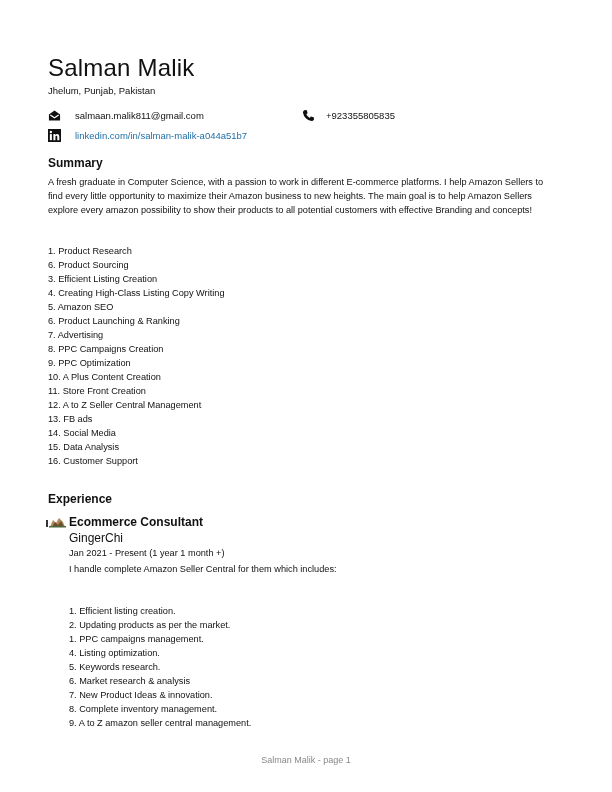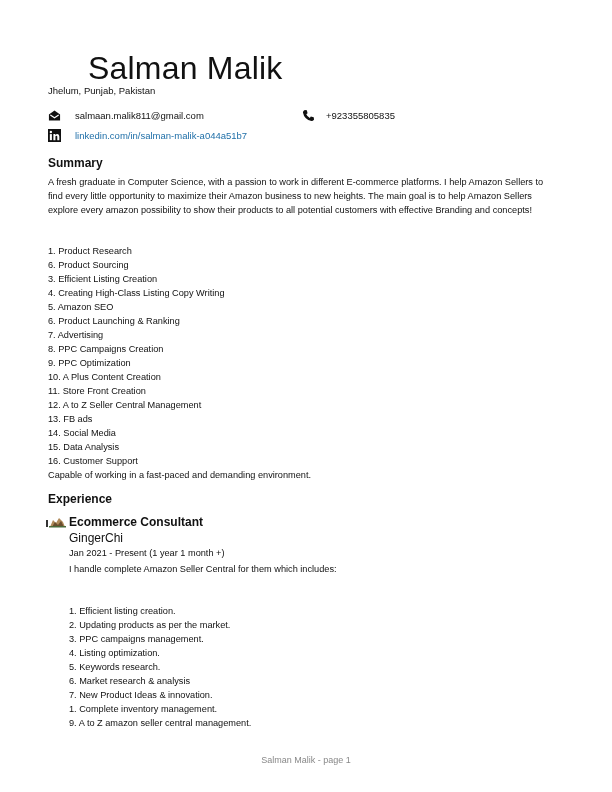--- a/index.html
+++ b/index.html
@@ -1,18 +1,18 @@
 <!DOCTYPE html>
 <html><head>
 <meta charset="utf-8">
 <style>
   html, body { margin:0; padding:0; background:#fff; }
   body { width:612px; height:792px; position:relative; font-family:"Liberation Sans", sans-serif; color:#111; overflow:hidden; }
   .page { position:absolute; left:0; top:0; width:612px; height:792px; }
-  .name { position:absolute; left:48px; top:53px; font-size:32px; font-weight:normal; letter-spacing:0.2px; color:#111; line-height:30px;margin-left:40px; }
+  .name { position:absolute; left:48px; top:53px; font-size:24px; font-weight:normal; letter-spacing:0.2px; color:#111; line-height:30px; }
   .location { position:absolute; left:48px; top:85px; font-size:9.5px; color:#111; }
   .contact-row { position:absolute; display:flex; align-items:center; font-size:9.5px; }
   .contact-row .ic { width:13px; height:13px; margin-right:14px; display:inline-block; }
   .link { color:#1f6fa8; }
   .section-title { position:absolute; left:48px; font-size:12px; font-weight:bold; color:#111; }
   .para { position:absolute; left:48px; width:510px; font-size:9.2px; line-height:14px; color:#111; }
   .list { position:absolute; left:48px; font-size:9.2px; line-height:14px; margin:0; padding:0; list-style:none; }
   .list li { margin:0; padding:0; }
   .job-title { position:absolute; left:69px; top:515px; font-size:12px; font-weight:bold; }
   .job-icon { position:absolute; left:46px; top:517px; width:20px; height:11px; }
@@ -68,43 +68,42 @@
     <li>7. Advertising</li>
     <li>8. PPC Campaigns Creation</li>
     <li>9. PPC Optimization</li>
     <li>10. A Plus Content Creation</li>
     <li>11. Store Front Creation</li>
     <li>12. A to Z Seller Central Management</li>
     <li>13. FB ads</li>
     <li>14. Social Media</li>
     <li>15. Data Analysis</li>
     <li>16. Customer Support</li>
-    <li>Capable of working in a fast-paced and demanding environment.</li>
   </ul>
 
   <div class="section-title" style="top:492px;">Experience</div>
 
   <svg class="job-icon" viewBox="0 0 20 11">
     <rect x="0" y="3" width="2" height="7" fill="#333"></rect>
     <path d="M4 10 L7 3 L10 6 L13 1 L17 5 L19 10 Z" fill="#b08a5a"></path>
     <path d="M6 10 L9 5 L12 8 L15 4 L18 10 Z" fill="#6a4e2e"></path>
     <rect x="3" y="9" width="17" height="1.5" fill="#4a6a3a"></rect>
   </svg>
   <div class="job-title">Ecommerce Consultant</div>
   <div class="company">GingerChi</div>
   <div class="dates">Jan 2021 - Present (1 year 1 month +)</div>
   <div class="job-desc">
     <div>I handle complete Amazon Seller Central for them which includes:</div>
   </div>
   <ul class="job-list">
     <li>1. Efficient listing creation.</li>
     <li>2. Updating products as per the market.</li>
-    <li>3. PPC campaigns management.</li>
+    <li>1. PPC campaigns management.</li>
     <li>4. Listing optimization.</li>
     <li>5. Keywords research.</li>
     <li>6. Market research &amp; analysis</li>
     <li>7. New Product Ideas &amp; innovation.</li>
-    <li>1. Complete inventory management.</li>
+    <li>8. Complete inventory management.</li>
     <li>9. A to Z amazon seller central management.</li>
   </ul>
 
   <div class="footer">Salman Malik - page 1</div>
 </div>
 
 </body></html>

